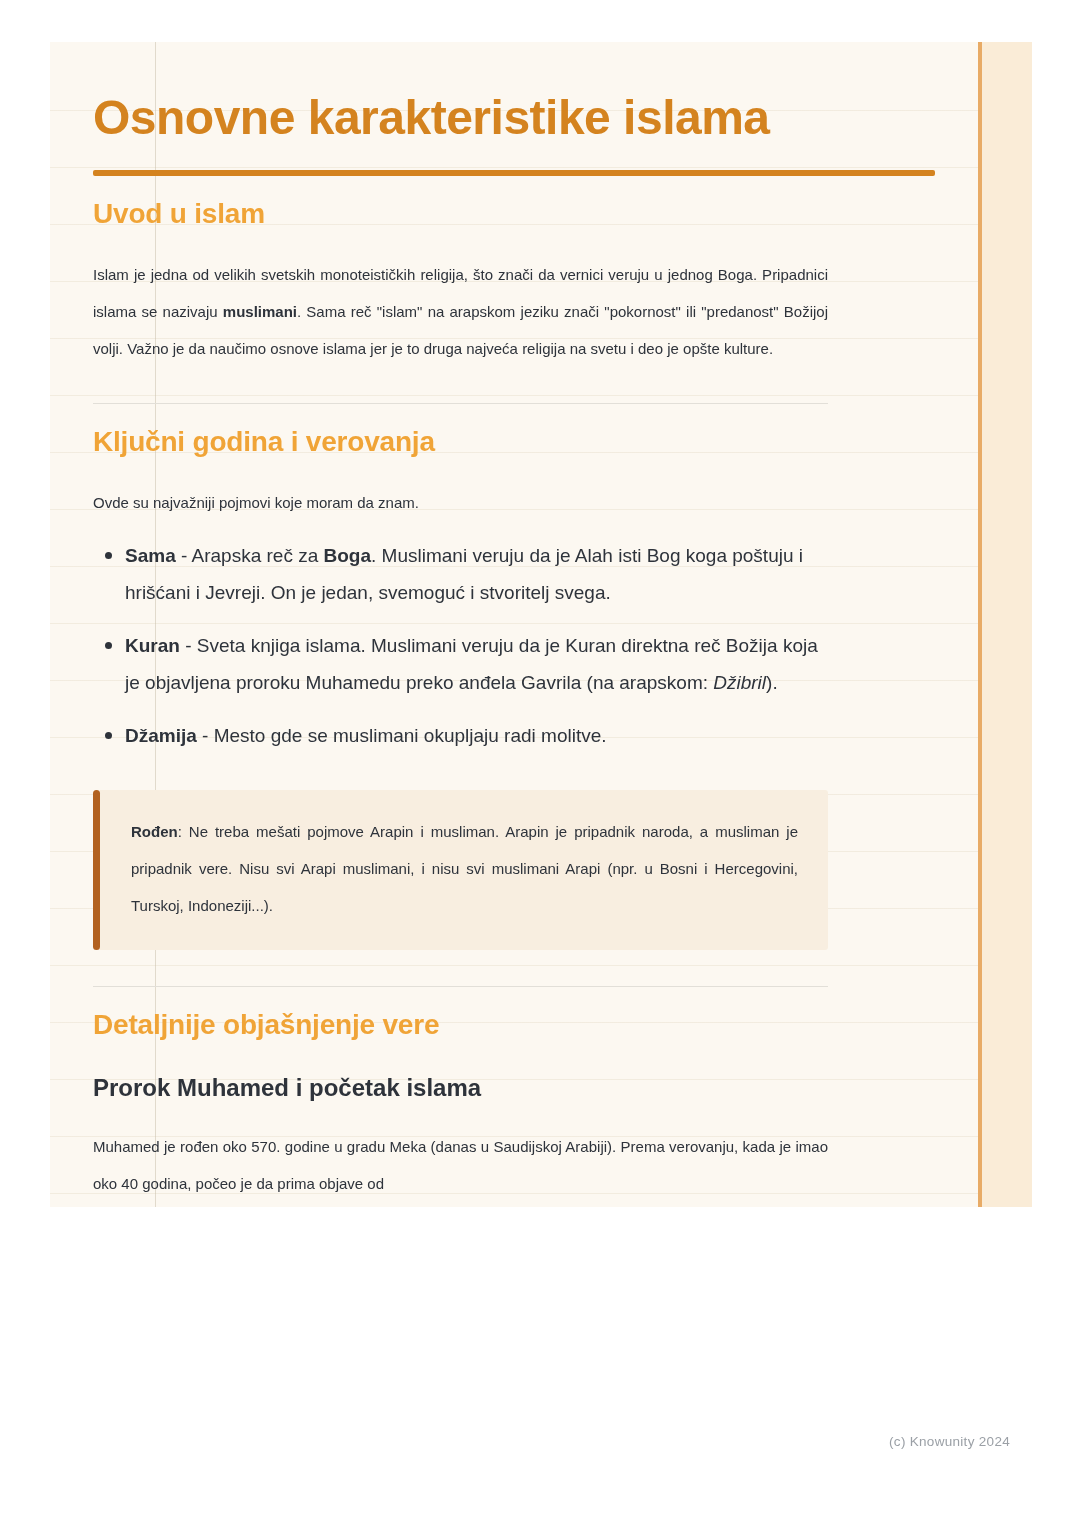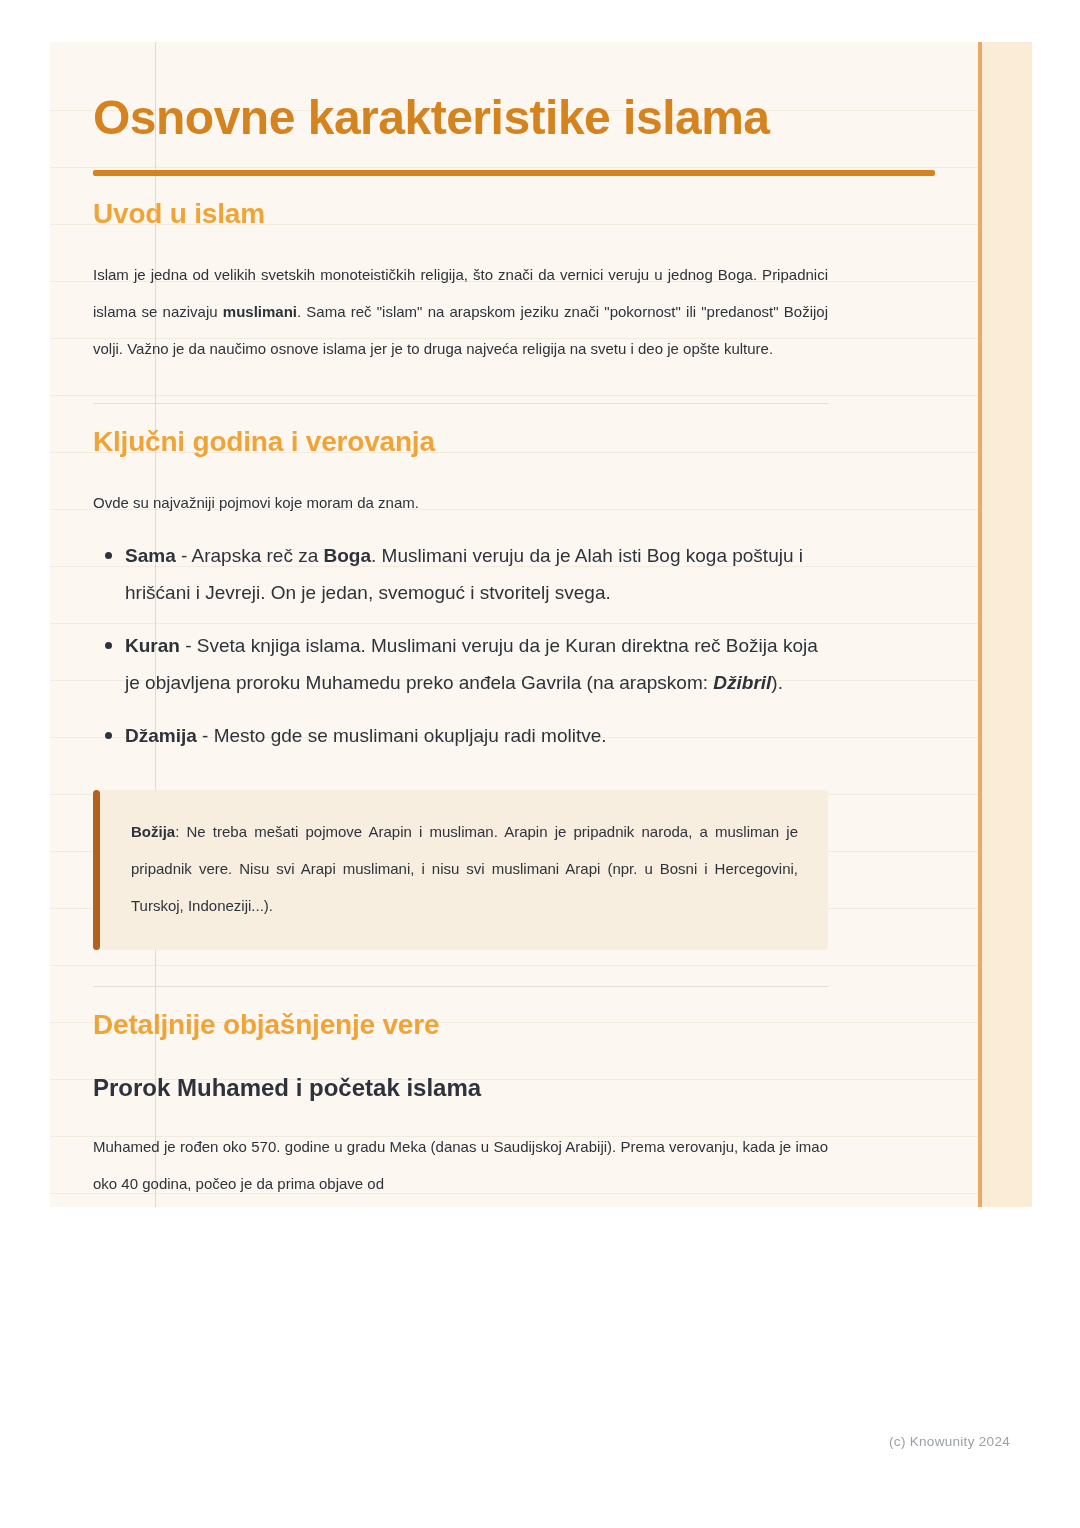--- a/index.html
+++ b/index.html
@@ -139,21 +139,21 @@
   .copyright{
     position:absolute;
     top:1392px;
     right:22px;
     font-size:13.5px;
     color:var(--muted);
     z-index:2;
     letter-spacing:0.3px;
   }
   strong{font-weight:700;}
-  em{font-style:italic;font-weight:bold;}
+  em{font-style:italic;}
 </style>
 </head>
 <body>
 
 <div class="paper">
   <div class="ruled-lines"></div>
   <div class="margin-line"></div>
   <div class="binding"></div>
 
   <main class="content">
@@ -178,21 +178,21 @@
           <div class="li-text"><strong>Kuran</strong><span> - Sveta knjiga islama. Muslimani veruju da je Kuran direktna reč Božija koja je objavljena proroku Muhamedu preko anđela Gavrila (na arapskom: </span><em>Džibril</em><span>).</span></div>
         </li>
         <li>
           <span class="bullet"></span>
           <div class="li-text"><strong>Džamija</strong><span> - Mesto gde se muslimani okupljaju radi molitve.</span></div>
         </li>
       </ul>
 
     <aside class="callout">
       <div class="callout-bar"></div>
-      <p class="para justify"><strong>Božija</strong><span>: Ne treba mešati pojmove Arapin i musliman. Arapin je pripadnik naroda, a musliman je pripadnik vere. Nisu svi Arapi muslimani, i nisu svi muslimani Arapi (npr. u Bosni i Hercegovini, Turskoj, Indoneziji...).</span></p>
+      <p class="para justify"><strong>Rođen</strong><span>: Ne treba mešati pojmove Arapin i musliman. Arapin je pripadnik naroda, a musliman je pripadnik vere. Nisu svi Arapi muslimani, i nisu svi muslimani Arapi (npr. u Bosni i Hercegovini, Turskoj, Indoneziji...).</span></p>
     </aside>
 
     <hr class="divider">
 
     <h2 class="section-heading">Detaljnije objašnjenje vere</h2>
     <h3 class="sub-heading">Prorok Muhamed i početak islama</h3>
     <p class="para justify">Muhamed je rođen oko 570. godine u gradu Meka (danas u Saudijskoj Arabiji). Prema verovanju, kada je imao oko 40 godina, počeo je da prima objave od</p>
   </main>
 
   <div class="copyright">(c) Knowunity 2024</div>

